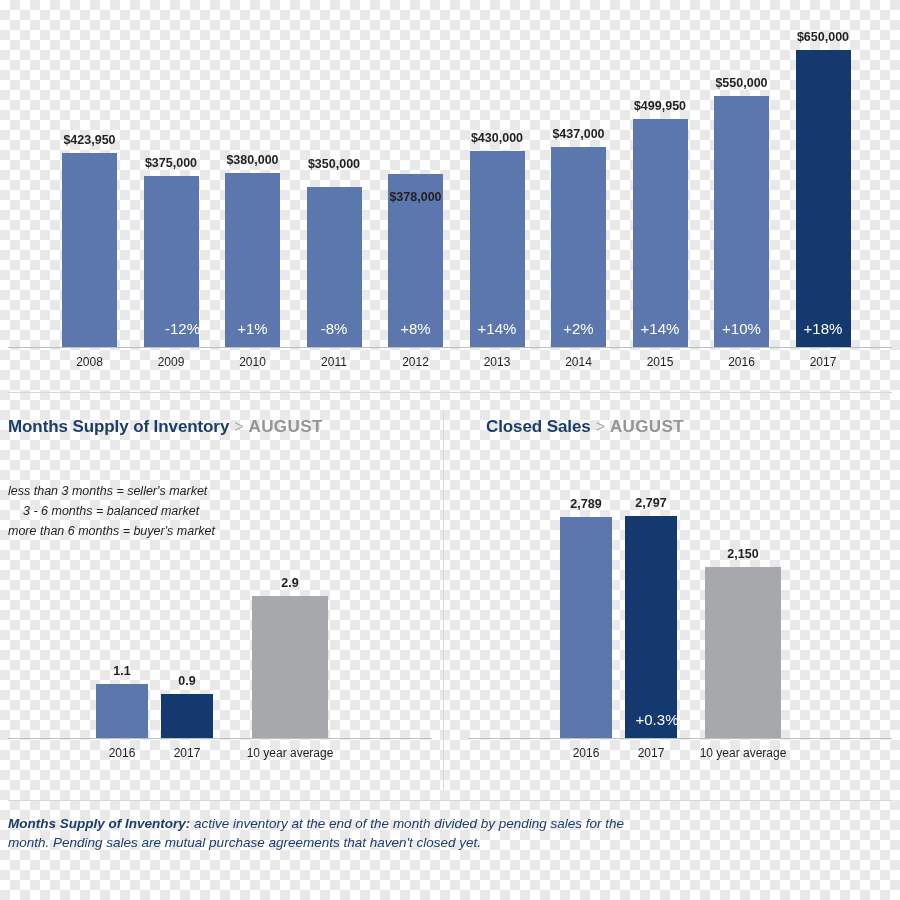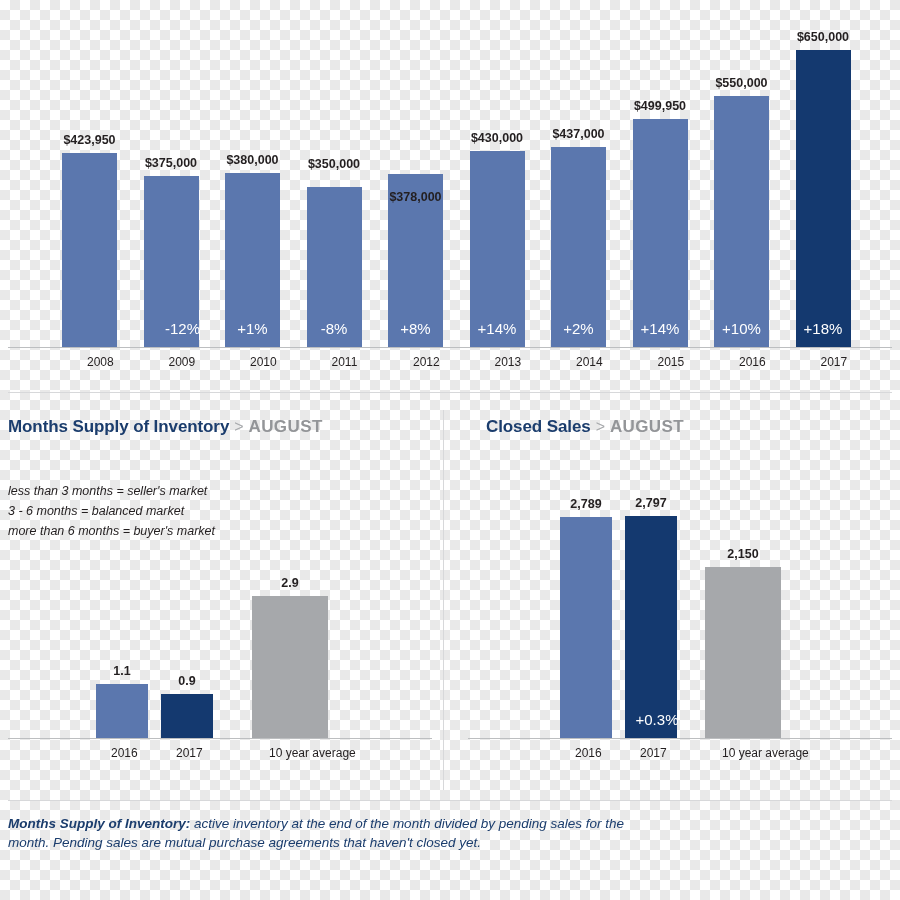--- a/index.html
+++ b/index.html
@@ -45,21 +45,21 @@
   .bar{position:absolute;bottom:0;}
   .val-top{
     position:absolute;text-align:center;font-size:12.5px;font-weight:bold;
     color:#231f20;white-space:nowrap;
   }
   .val-in{
     position:absolute;text-align:center;font-size:15px;color:#ffffff;white-space:nowrap;
   }
   .axis{position:absolute;height:1px;background:#bcbec0;}
   .tick{
-    position:absolute;text-align:left;font-size:12px;color:#231f20;white-space:nowrap;padding-left:37px;
+    position:absolute;text-align:center;font-size:12px;color:#231f20;white-space:nowrap;
   }
 
   
   .note{
     position:absolute;font-size:12.5px;font-style:italic;color:#231f20;white-space:nowrap;margin-top:36px;
   }
   .footer{
     position:absolute;font-size:13.5px;font-style:italic;color:#1b3d6d;line-height:19px;
     width:660px;
   }
@@ -115,21 +115,21 @@
       <div class="tick" style="left: 783.5px; width: 79px; top: 335px;">2017</div>
       <div class="axis" style="left: 8px; width: 884px; top: 327px;"></div>
     </div>
   <div class="rule" style="left:8px;top:392px;width:884px;"></div>
 
   <div class="section-title" style="left:8px;top:417px;">
     <span>Months Supply of Inventory</span><span class="sep">&gt;</span><span class="month">AUGUST</span>
   </div>
 
   <div class="note" style="left:8px;top:448px;">less than 3 months = seller's market</div>
-  <div class="note" style="left:8px;top:468px;">3 - 6 months = balanced market</div>
+  <div class="note" style="left:23px;top:468px;">3 - 6 months = balanced market</div>
   <div class="note" style="left:8px;top:488px;">more than 6 months = buyer's market</div>
 
   <div class="chart" id="chart-supply" style="left:0;top:520px;width:440px;height:260px;">
       <div class="bar" style="left: 96px; width: 52px; height: 54px; bottom: 42px; background: rgb(91, 119, 174);"></div>
       <div class="val-top" style="left: 96px; width: 52px; top: 144px;">1.1</div>
       <div class="tick" style="left: 74px; width: 96px; top: 226px;">2016</div>
       <div class="bar" style="left: 161px; width: 52px; height: 44px; bottom: 42px; background: rgb(20, 57, 111);"></div>
       <div class="val-top" style="left: 161px; width: 52px; top: 154px;">0.9</div>
       <div class="tick" style="left: 139px; width: 96px; top: 226px;">2017</div>
       <div class="bar" style="left: 252px; width: 76px; height: 142px; bottom: 42px; background: rgb(166, 168, 171);"></div>

